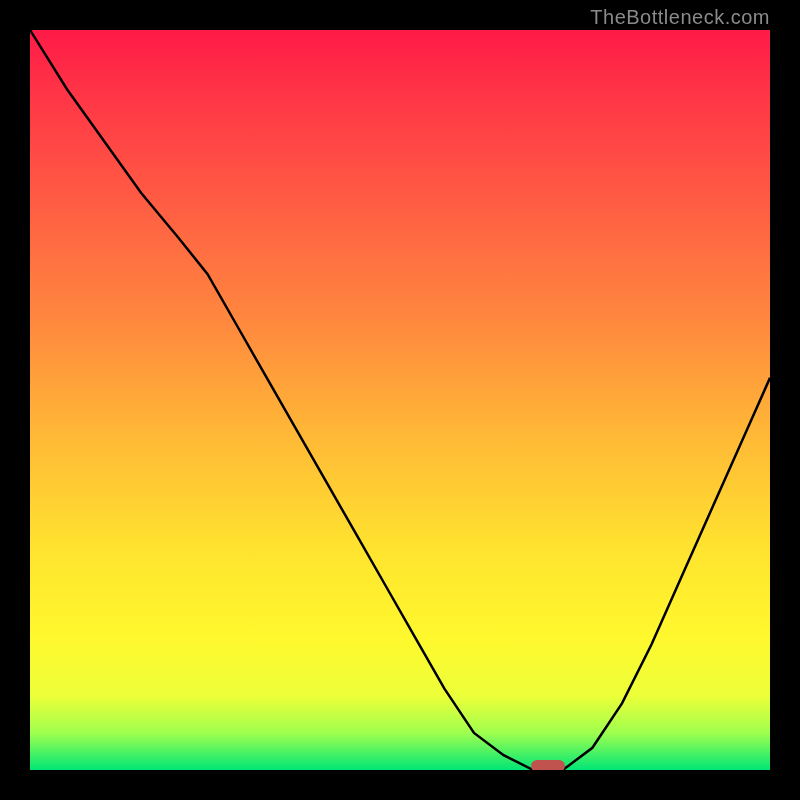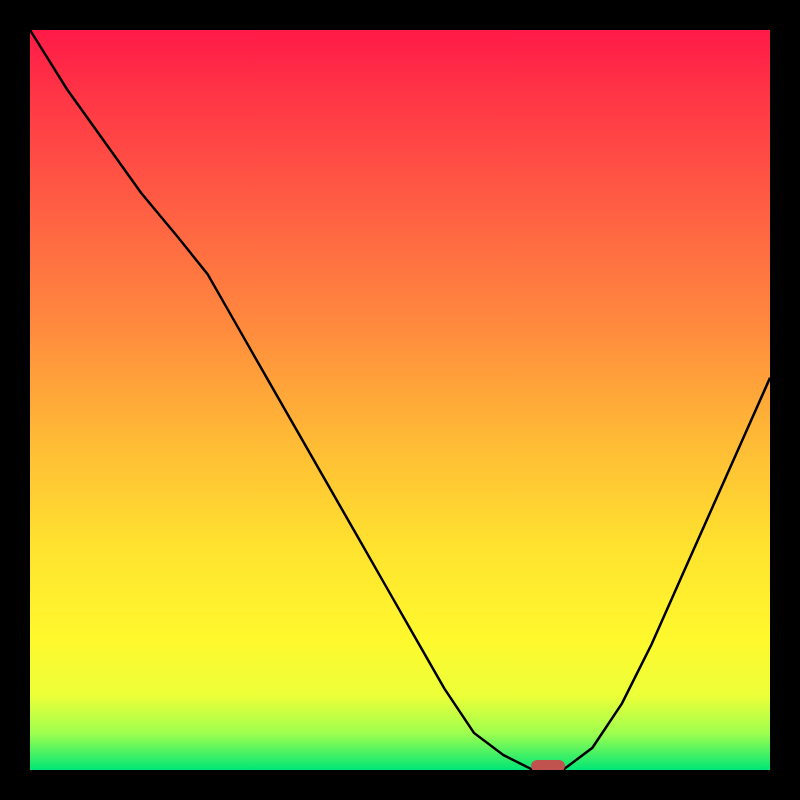--- a/index.html
+++ b/index.html
@@ -62,20 +62,21 @@
     color: #8a8a8a;
     letter-spacing: 0.5px;
     user-select: none;
   }
 </style>
 </head>
 <body>
 
 <div class="chart-outer">
 
+  <div class="watermark">TheBottleneck.com</div>
 
   <div class="plot-area">
     <div class="gradient-bg"></div>
 
     <svg class="curve-svg" viewBox="0 0 100 100" preserveAspectRatio="none">
       <path d="M0.00 0.00 L5.00 8.00 L10.00 15.00 L15.00 22.00 L20.00 28.00 L24.00 33.00 L28.00 40.00 L32.00 47.00 L36.00 54.00 L40.00 61.00 L44.00 68.00 L48.00 75.00 L52.00 82.00 L56.00 89.00 L60.00 95.00 L64.00 98.00 L68.00 100.00 L72.00 100.00 L76.00 97.00 L80.00 91.00 L84.00 83.00 L88.00 74.00 L92.00 65.00 L96.00 56.00 L100.00 47.00" id="curve-path" fill="none" stroke="#000" stroke-width="0.338" vector-effect="non-scaling-stroke-disabled"></path>
     </svg>
 
     <div class="minimum-marker" id="min-marker" style="left: 501px; top: 730px; width: 34px; height: 12px; background: rgb(193, 83, 78);"></div>
   </div>

